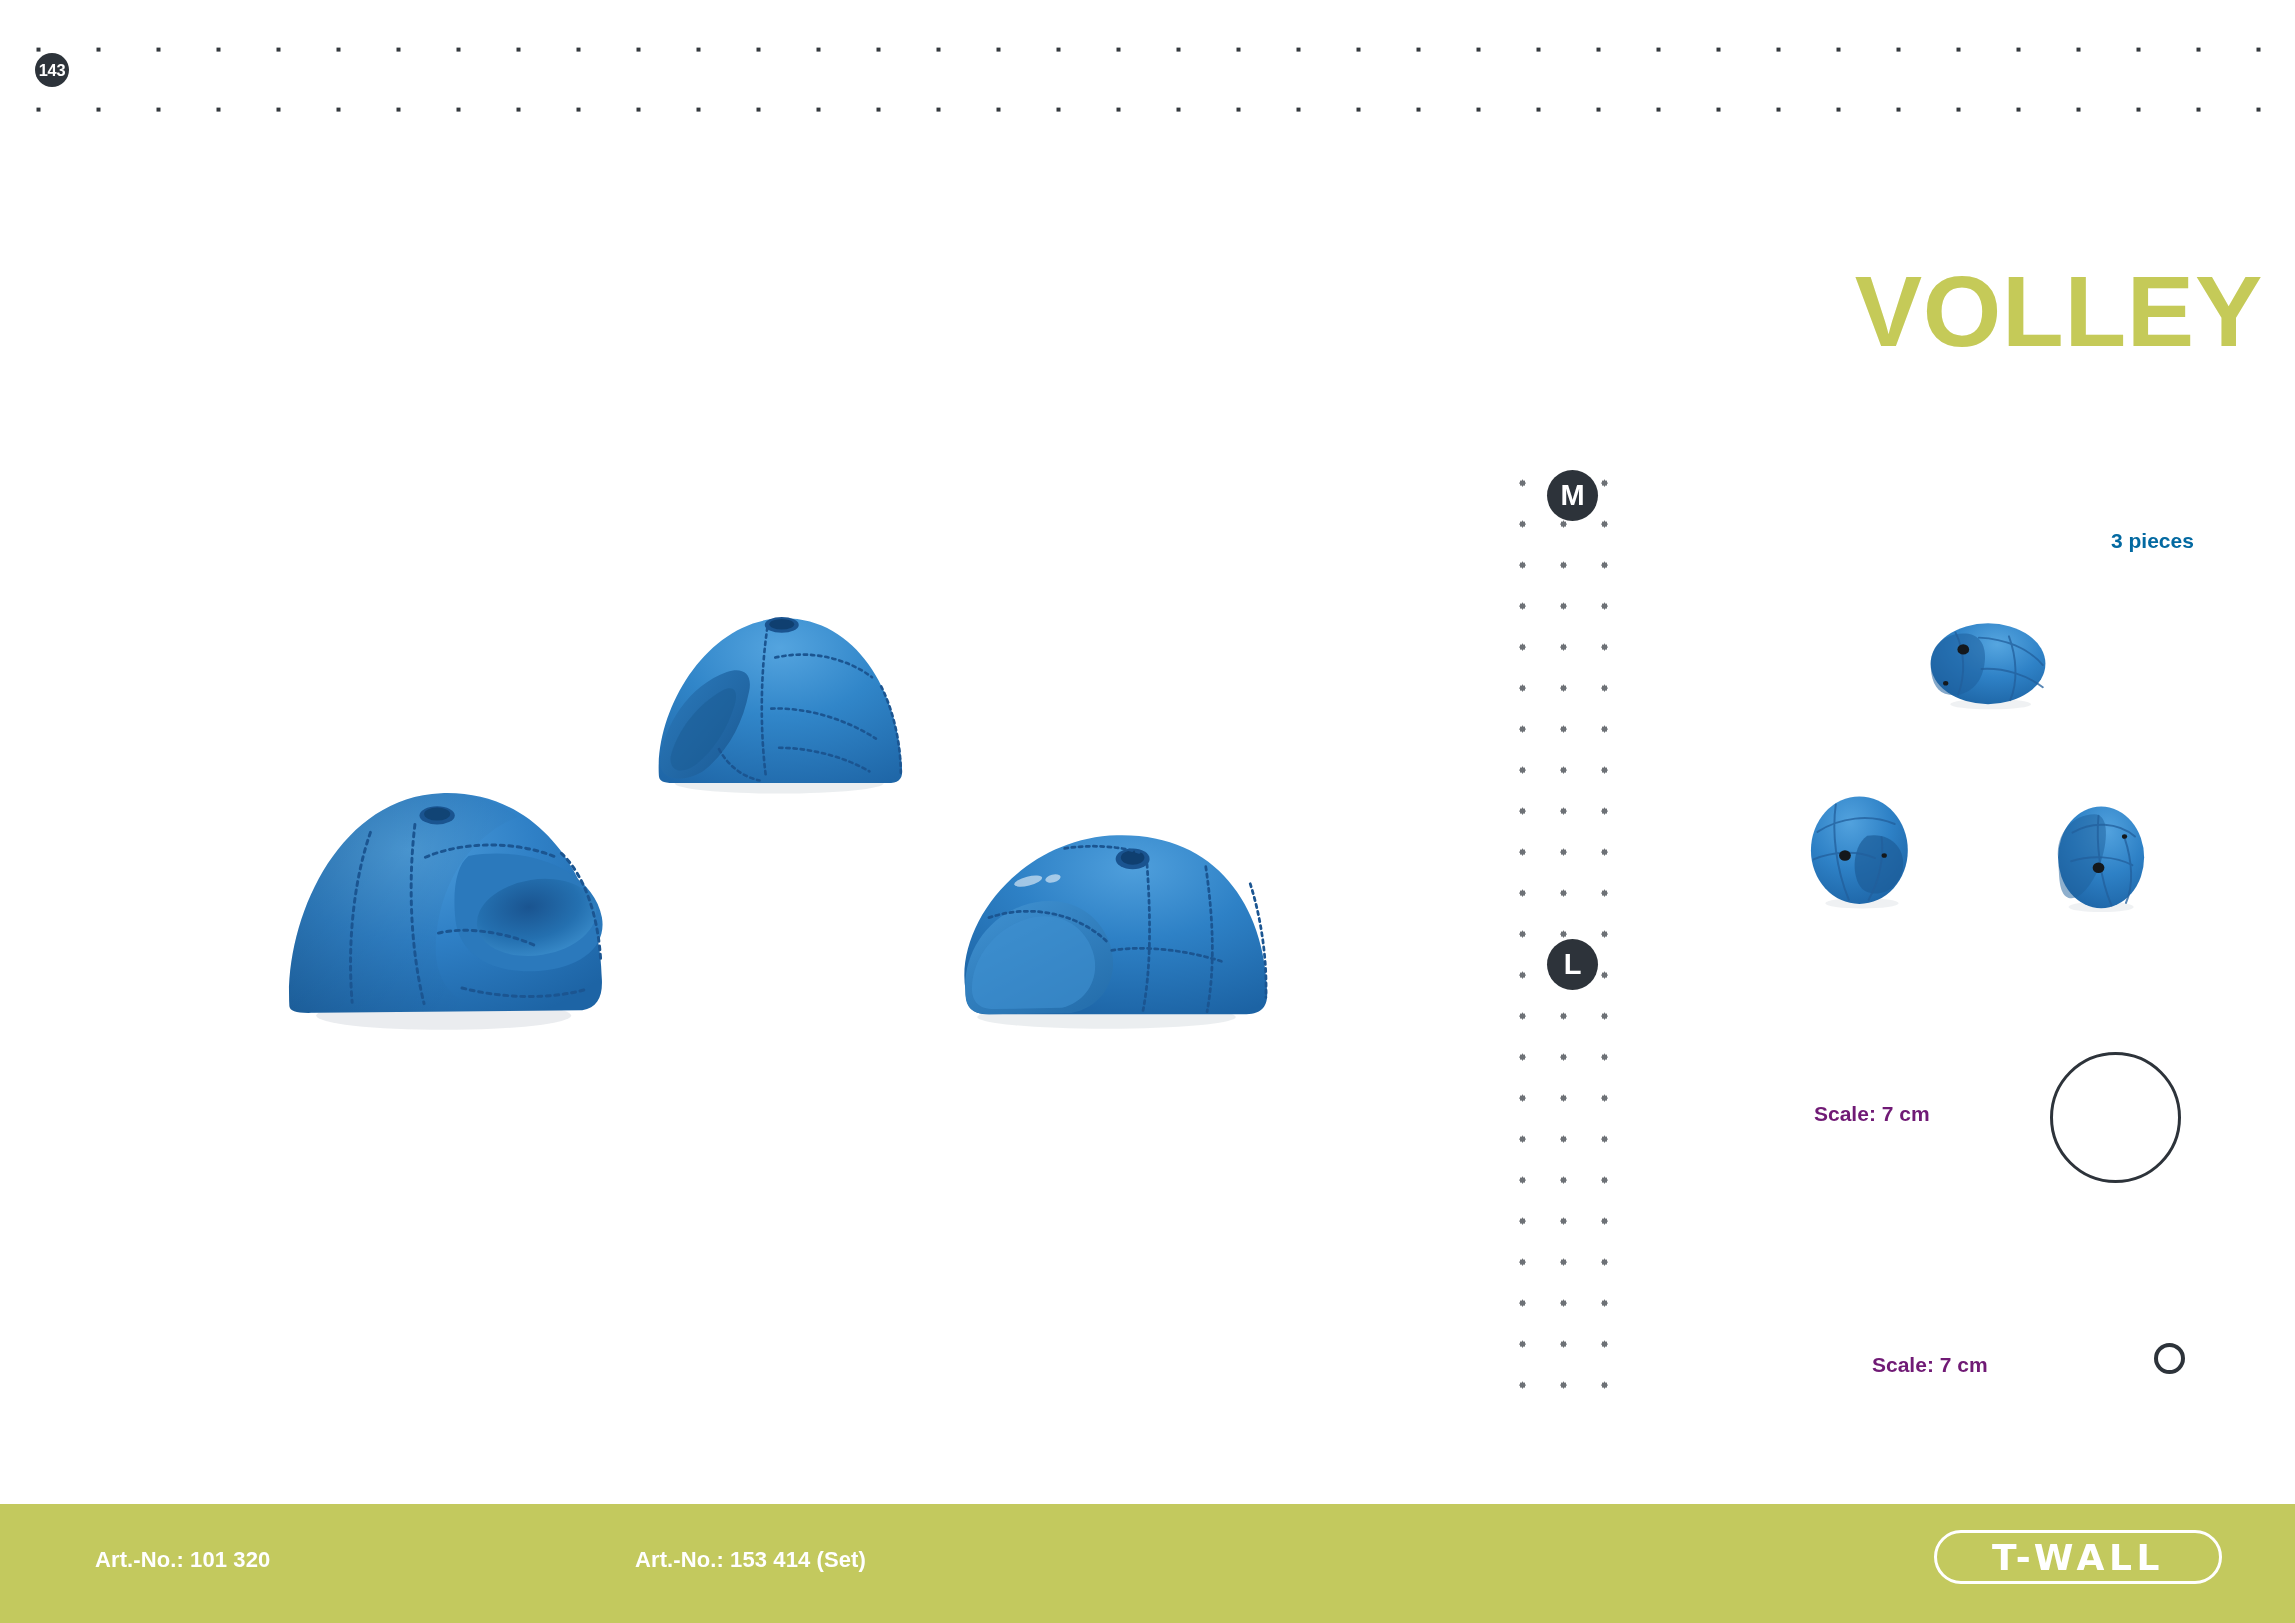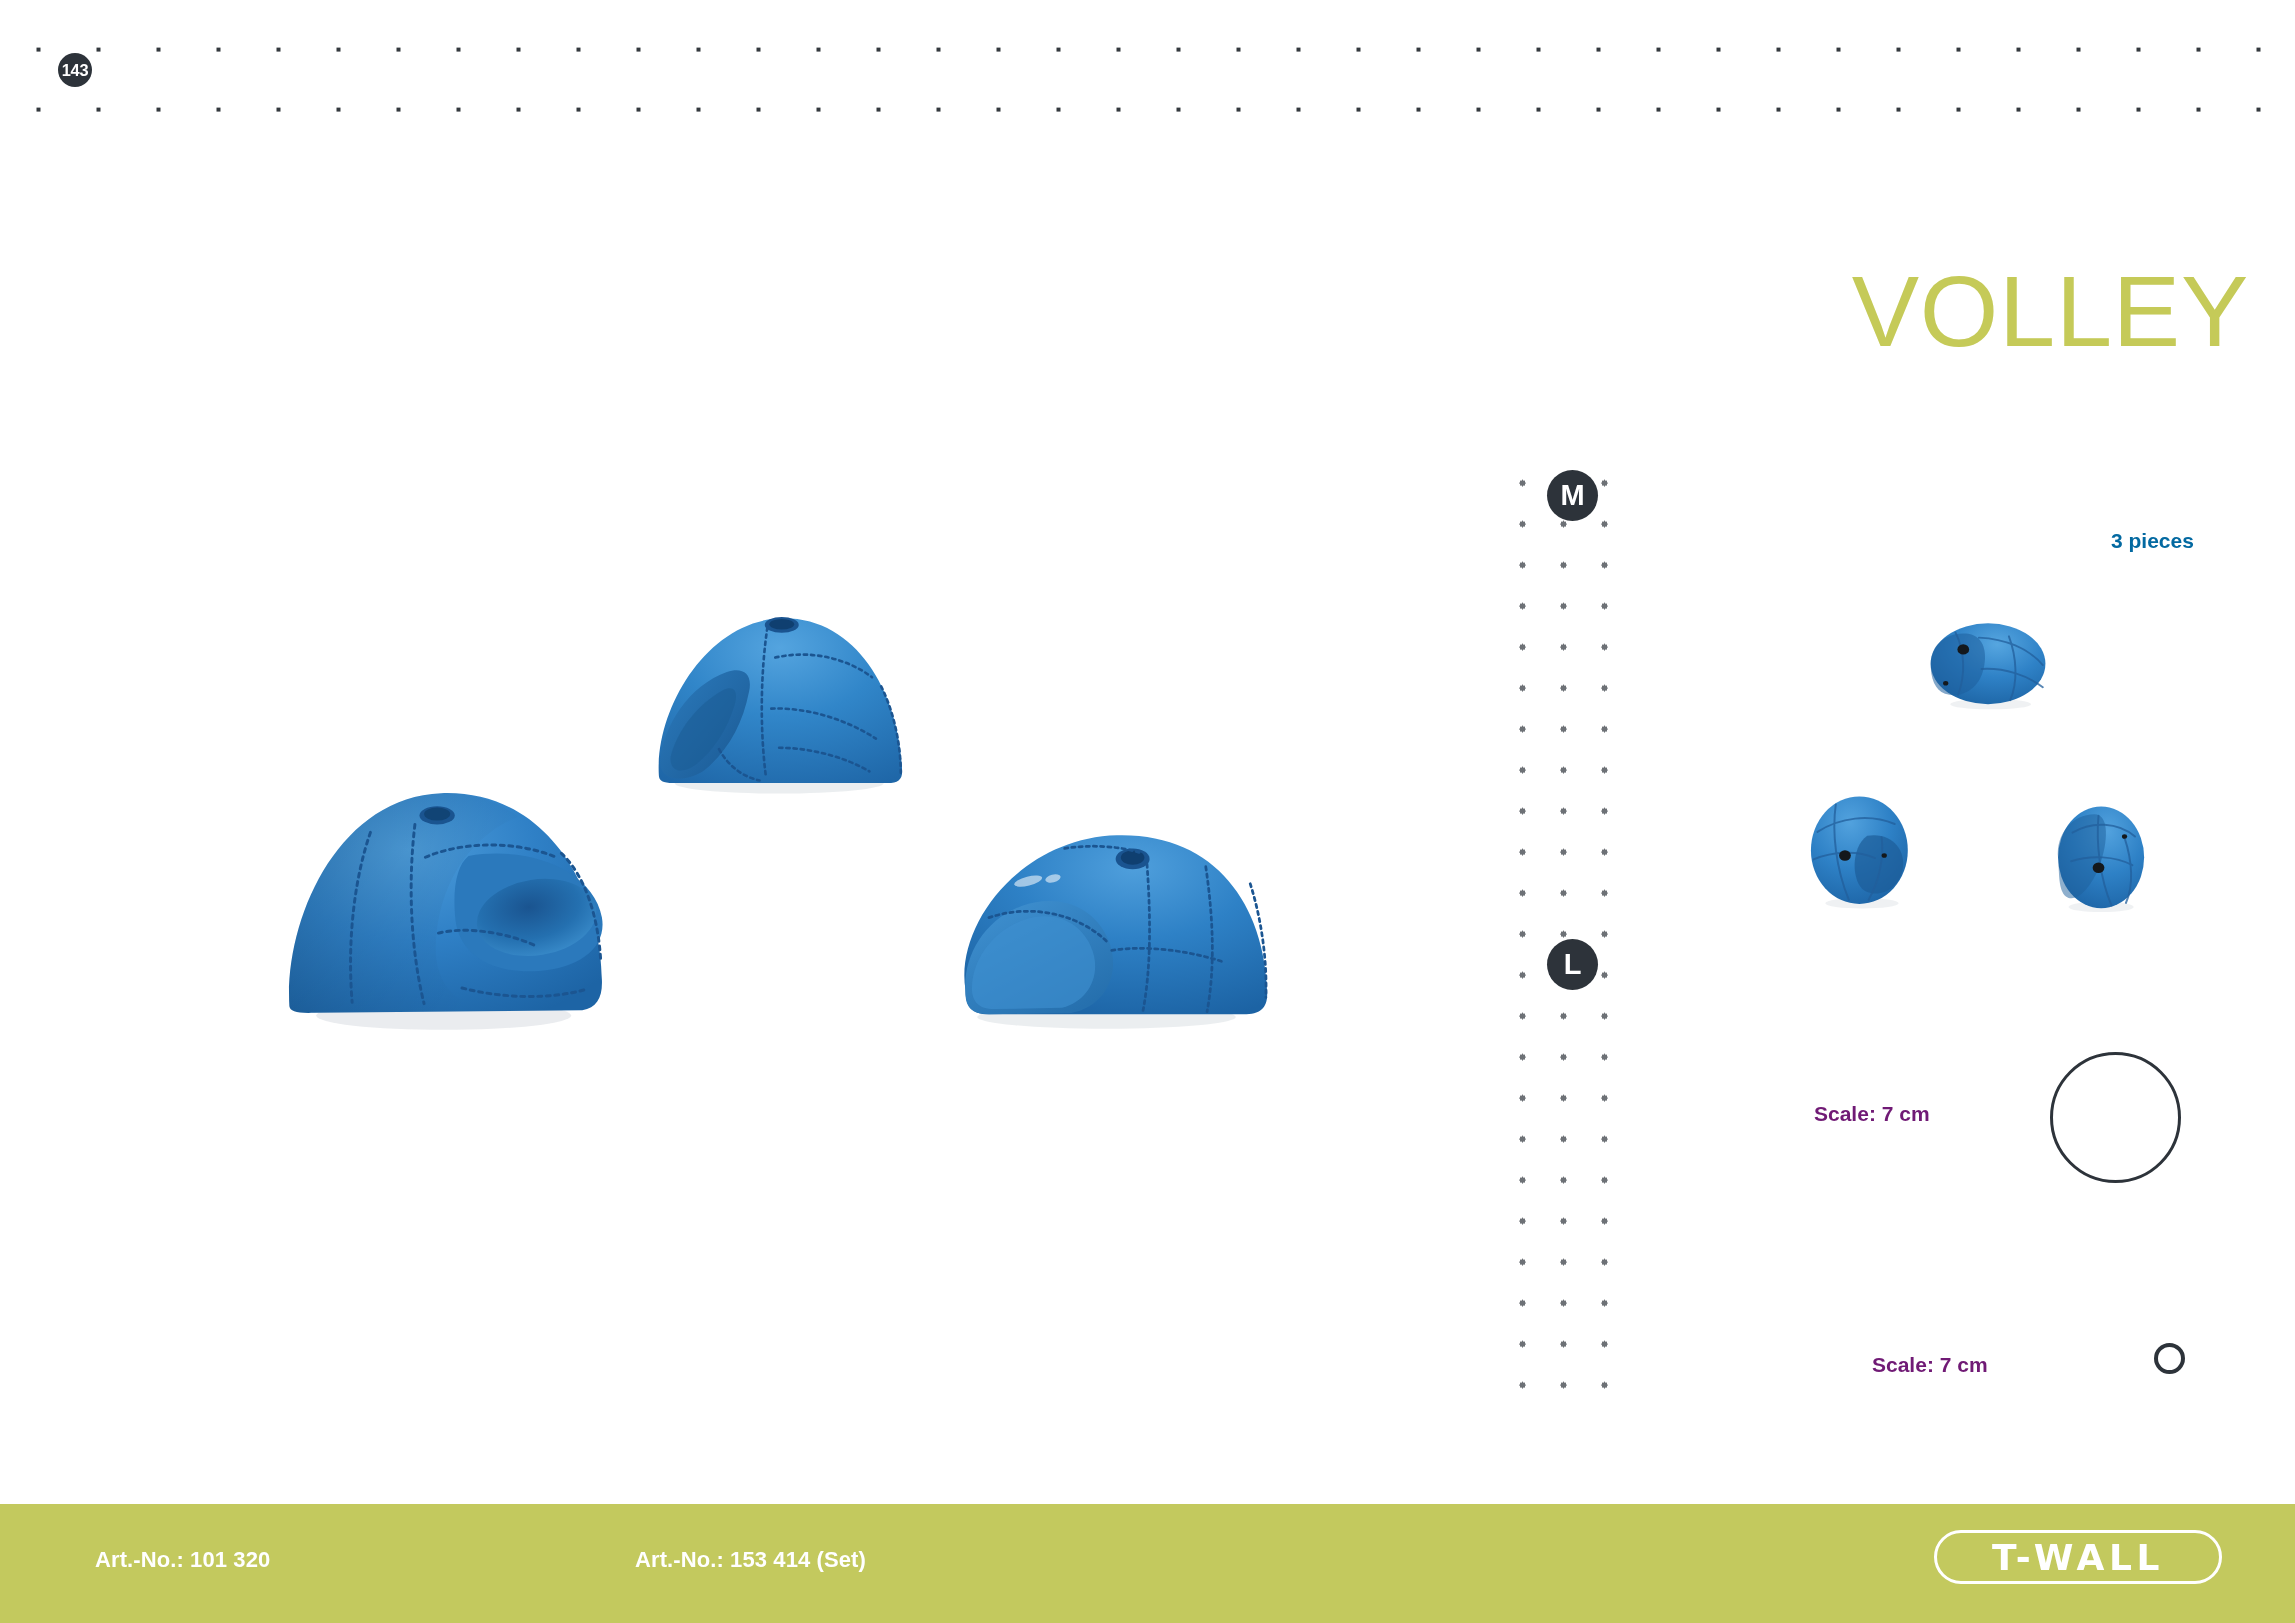--- a/index.html
+++ b/index.html
@@ -19,30 +19,30 @@
   }
   #size-dot-column {
     left:1502px; top:458px; width:131px; height:949px;
     background-image:radial-gradient(#6d7176 3px, transparent 3.1px);
     background-size:41px 41px;
     background-position:0px 4.6px;
   }
 
   
   #page-badge {
-    position:absolute; left:58px; top:53px; width:34px; height:34px;
+    position:absolute; left:35px; top:53px; width:34px; height:34px;
     border-radius:50%; background:#2d333a; color:#fff;
     display:flex; align-items:center; justify-content:center;
     font-size:16.4px; font-weight:700; letter-spacing:-0.3px;
   }
 
   
   #product-title {
-    position:absolute; right:46px; top:261px;
-    font-size:101px; font-weight:400; letter-spacing:0.7px;
+    position:absolute; right:32px; top:261px;
+    font-size:101px; font-weight:700; letter-spacing:0.7px;
     color:#c5ca58; line-height:1; text-align:right;
   }
 
   
   .size-badge {
     position:absolute; width:51px; height:51px; border-radius:50%;
     background:#2d333a; color:#ffffff;
     display:flex; align-items:center; justify-content:center;
     font-size:29px; font-weight:700;
   }

